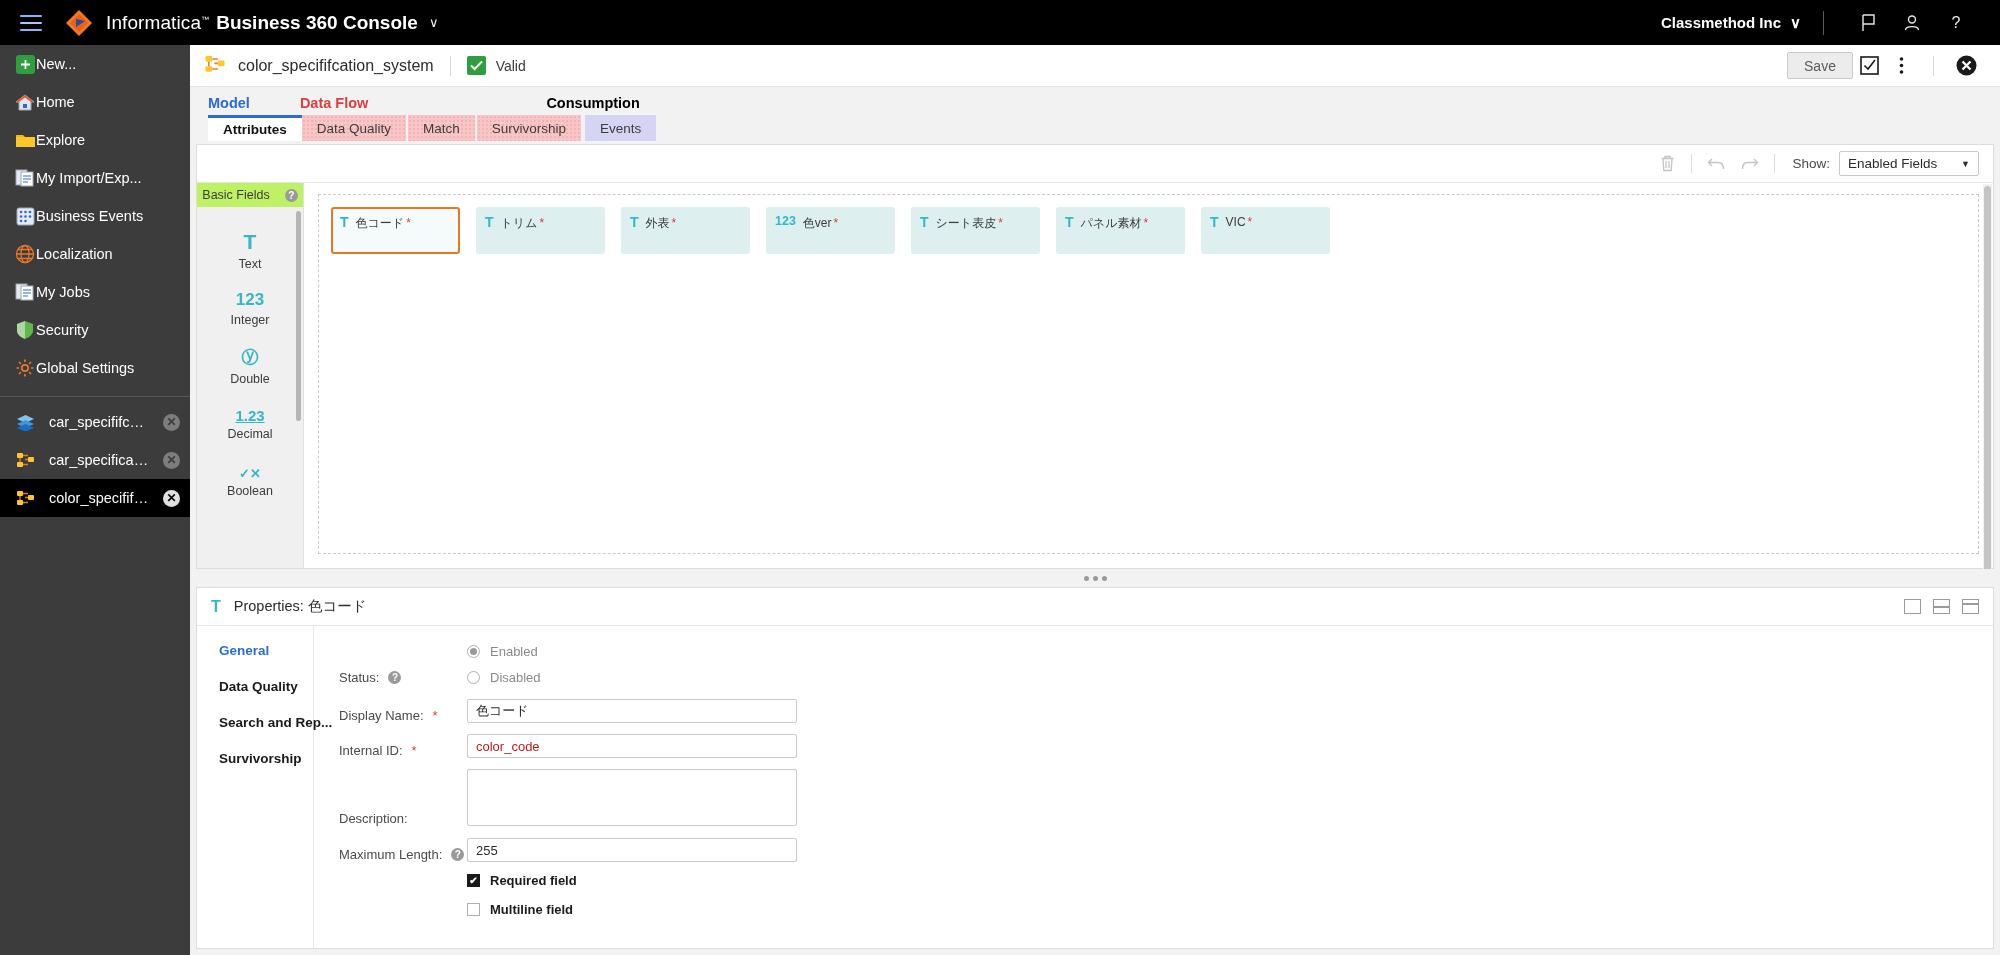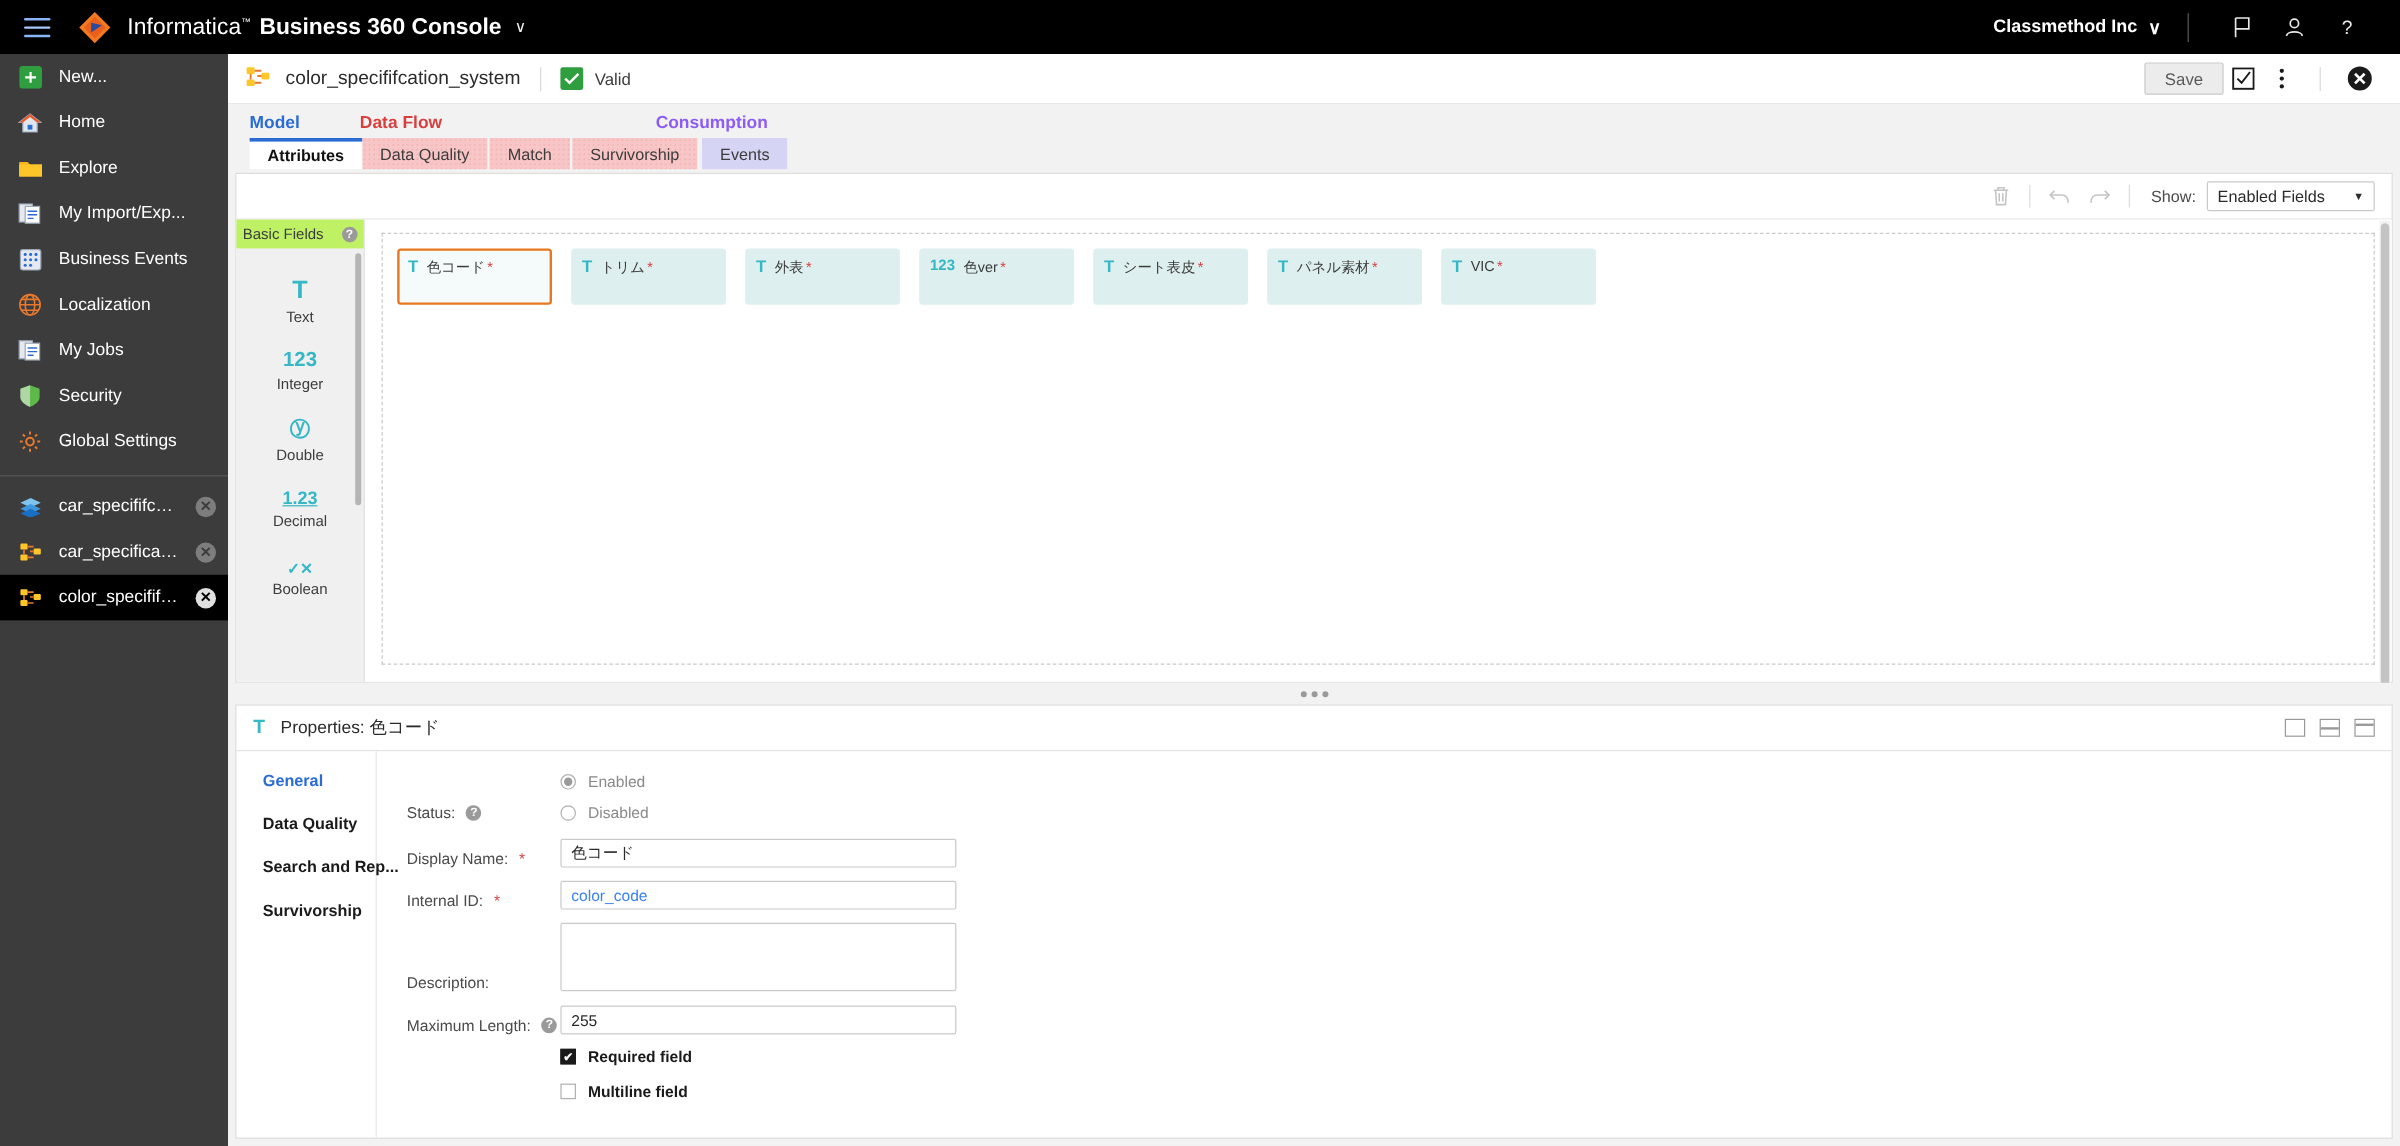--- a/index.html
+++ b/index.html
@@ -30,21 +30,21 @@
   .tb-icon { width: 44px; height: 30px; display: flex; align-items: center; justify-content: center;
     cursor: pointer; color: #e8e8e8; }
 
   
   .sidebar {
     position: absolute; left: 0; top: 45px; width: 190px; height: 910px;
     background: #3c3c3c; color: #fff; overflow: hidden;
   }
   .nav-item {
     height: 38px; display: flex; align-items: center; padding-left: 14px;
-    font-size: 14.5px; cursor: pointer; gap: 13px; white-space: nowrap;
+    font-size: 14.5px; cursor: pointer; white-space: nowrap;
   }
   .nav-ico { width: 22px; height: 22px; flex: 0 0 22px; display: flex; align-items: center; justify-content: center; }
   .nav-sep { height: 1px; background: #565656; margin: 9px 0 6px 0; }
   .doc-item {
     height: 38px; display: flex; align-items: center; padding-left: 14px; padding-right: 10px;
     font-size: 14.5px; cursor: pointer; gap: 13px; white-space: nowrap; position: relative;
   }
   .doc-item.active { background: #000000; }
   .doc-label { overflow: hidden; text-overflow: ellipsis; max-width: 108px; }
   .doc-close {
@@ -74,21 +74,21 @@
     display: flex; align-items: center; justify-content: center; padding: 0 14px;
     font-family: "Liberation Sans", sans-serif;
   }
   .hdr-ico { width: 32px; height: 28px; display: flex; align-items: center; justify-content: center; cursor: pointer; }
 
   
   .tabrow1 { height: 28px; background: #f2f2f2; display: flex; align-items: flex-end; padding-left: 18px; position: relative; }
   .tab1 { font-size: 14.5px; font-weight: 700; cursor: pointer; padding-bottom: 4px; }
   .tab1.model { color: #2b6cd4; margin-right: 50px; }
   .tab1.dataflow { color: #d93f3f; margin-right: 178px; }
-  .tab1.consumption { color: #8b5cf6; }
+  .tab1.consumption { color: #000000; }
 
   .tabrow2 { height: 26px; background: #f2f2f2; display: flex; align-items: stretch; padding-left: 18px; }
   .tab2 {
     font-size: 13.5px; display: flex; align-items: center; justify-content: center;
     padding: 0 15px; cursor: pointer; color: #3c3c3c; white-space: nowrap;
   }
   .tab2.sel { background: #ffffff; border-top: 3px solid #2b6cd4; font-weight: 700; color: #111; }
   .tab2.df { background: #f8c6c6; color: #3c3c3c; margin-right: 2px;
     background-image: radial-gradient(#f0b4b4 0.8px, transparent 0.8px); background-size: 4px 4px; }
   .tab2.cons { background: #d5d4f5; color: #3c3c3c; margin-left: 2px; }
@@ -175,21 +175,21 @@
   .radio-col { display: flex; flex-direction: column; gap: 11px; }
   .radio-row { display: flex; align-items: center; gap: 10px; font-size: 13px; color: #8a8a8a; cursor: pointer; }
   .radio { width: 13px; height: 13px; border-radius: 50%; border: 1.5px solid #b0b0b0;
     display: flex; align-items: center; justify-content: center; flex: 0 0 13px; }
   .radio.on::after { content: ""; width: 7px; height: 7px; border-radius: 50%; background: #9a9a9a; }
   .inp {
     width: 330px; height: 24px; border: 1px solid #c9c9c9; border-radius: 2px;
     font-size: 13px; color: #2b2b2b; padding: 0 8px; background: #fff;
     font-family: "Liberation Sans", sans-serif;
   }
-  .inp.ph { color: #3b82f6; }
+  .inp.ph { color: #b91c1c; }
   .ta { width: 330px; height: 57px; border: 1px solid #c9c9c9; border-radius: 2px;
     font-size: 13px; padding: 5px 8px; resize: none; font-family: "Liberation Sans", sans-serif; }
   .chk-row { display: flex; align-items: center; gap: 10px; font-size: 13px; color: #1a1a1a;
     font-weight: 700; margin: 0 0 14px 128px; cursor: pointer; }
   .chk { width: 13px; height: 13px; border: 1.5px solid #4a4a4a; display: flex;
     align-items: center; justify-content: center; flex: 0 0 13px; background: #fff; }
   .chk.on { background: #1a1a1a; border-color: #1a1a1a; color: #fff; }
   .chk.off { border-color: #b0b0b0; }
 
   .scroll-v { position: absolute; right: 1px; top: 1px; width: 9px; height: 420px; background: #f2f2f2; }

